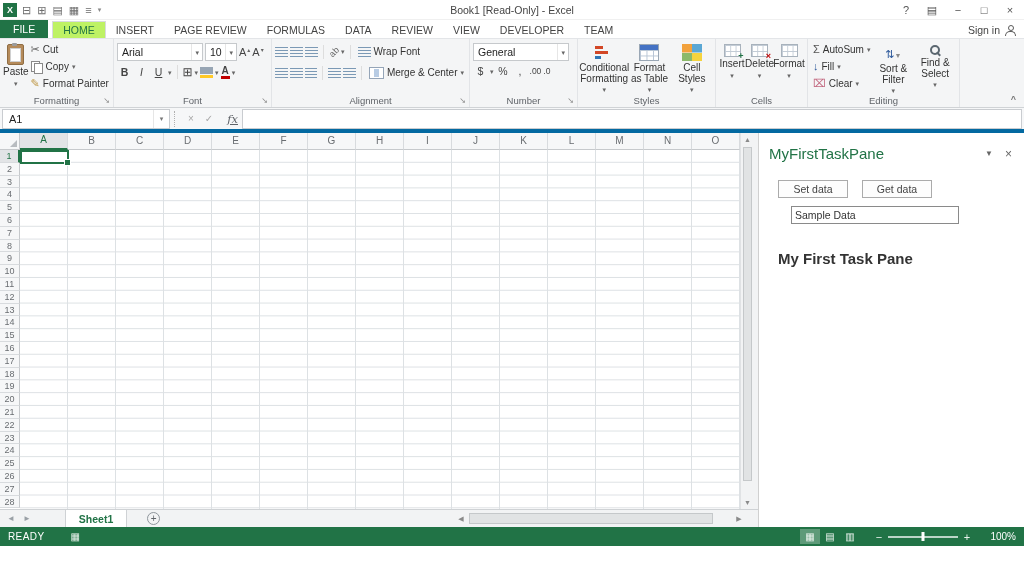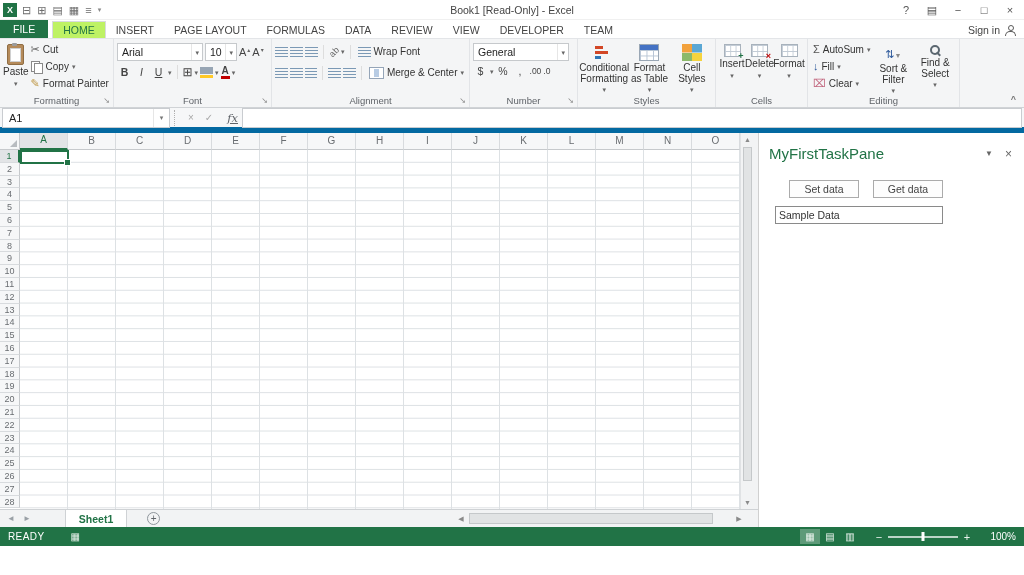--- a/index.html
+++ b/index.html
@@ -74,21 +74,21 @@
   .gi.sort{color:#2b579a;font-size:11px;}
   .funnel{font-size:7px;color:#8a8a8a;}
   .icon-mag{width:12px;height:12px;position:relative;display:inline-block;}
   .icon-mag::before{content:"";position:absolute;top:1px;left:1px;width:6px;height:6px;border:2px solid #5b6770;border-radius:50%;}
   .icon-mag::after{content:"";position:absolute;width:5px;height:2px;background:#5b6770;transform:rotate(45deg);top:9px;left:7px;}
   .gs{font-size:11px;color:#444;display:flex;align-items:flex-start;gap:1px;}
   .gs .tiny{font-size:6px;color:#666;}
   .numfmt-sm{font-size:8.5px;color:#444;}
 
   
-  .formula-row{position:absolute;top:108px;left:0;width:1024px;height:25px;background:#f6f7f8;border-bottom:6px solid #0369a1;box-sizing:border-box;display:flex;align-items:center;padding:0 2px;}
+  .formula-row{position:absolute;top:108px;left:0;width:1024px;height:25px;background:#f6f7f8;border-bottom:4px solid #0369a1;box-sizing:border-box;display:flex;align-items:center;padding:0 2px;}
   .name-box{width:168px;height:20px;background:#fff;border:1px solid #c9ccd0;box-sizing:border-box;display:flex;align-items:center;font-size:11px;color:#222;padding-left:6px;}
   .nb-dd{margin-left:auto;width:15px;height:100%;border-left:1px solid #e6e6e6;color:#777;font-size:7px;display:flex;align-items:center;justify-content:center;}
   .fb-sep{width:3px;height:16px;border-left:1px dotted #b0b0b0;margin:0 4px;}
   .fb-btn{width:18px;text-align:center;color:#a8a8a8;font-size:10px;}
   .fx{font-style:italic;font-family:"DejaVu Serif",serif;color:#5f6368;font-size:11.5px;width:20px;text-align:right;text-decoration:underline;}
   .formula-input{flex:1;height:20px;background:#fff;border:1px solid #c9ccd0;box-sizing:border-box;margin-left:4px;font-size:11px;padding:0 4px;outline:none;font-family:"Liberation Sans",sans-serif;}
 
   
   .content{position:absolute;top:133px;left:0;width:1024px;height:394px;}
   .grid-col{position:absolute;left:0;top:0;width:758px;height:394px;background:#f2f3f4;}
@@ -119,23 +119,23 @@
   .hs-arrow{width:12px;text-align:center;font-size:7px;color:#8a8a8a;}
   .hs-thumb{width:244px;height:11px;background:#e1e3e4;border:1px solid #c5c8ca;box-sizing:border-box;margin-left:2px;}
 
   
   .task-pane{position:absolute;left:758px;top:0;width:266px;height:394px;background:#fff;border-left:1px solid #d0d0d0;box-sizing:border-box;}
   .tp-header{display:flex;align-items:center;padding:12px 12px 0 10px;}
   .tp-title{font-size:15px;color:#217346;}
   .tp-ctrls{margin-left:auto;display:flex;gap:12px;color:#666;}
   .tp-collapse{font-size:8px;line-height:14px;}
   .tp-close{font-size:12px;line-height:14px;}
-  .tp-btnrow{display:flex;gap:14px;margin:18px 0 0 30px;}
+  .tp-btnrow{display:flex;gap:14px;margin:18px 0 0 19px;}
   .tp-btn{width:70px;height:18px;border:1px solid #ababab;background:#fdfdfd;font-size:10.5px;color:#444;display:flex;align-items:center;justify-content:center;box-sizing:border-box;}
-  .tp-input{display:block;margin:8px 0 0 16px;width:160px;height:16px;border:1px solid #8a8a8a;font-size:10.5px;padding:0 3px;box-sizing:content-box;outline:none;font-family:"Liberation Sans",sans-serif;color:#333;}
+  .tp-input{display:block;margin:8px 0 0 32px;width:160px;height:16px;border:1px solid #8a8a8a;font-size:10.5px;padding:0 3px;box-sizing:content-box;outline:none;font-family:"Liberation Sans",sans-serif;color:#333;}
   .tp-heading{margin:26px 0 0 19px;font-size:15px;font-weight:bold;color:#333;}
 
   
   .status-bar{position:absolute;top:527px;left:0;width:1024px;height:19px;background:#217346;color:#fff;display:flex;align-items:center;font-size:10px;}
   .sb-mode{margin-left:8px;letter-spacing:.4px;}
   .sb-macro{margin-left:26px;font-size:10px;color:#e8f1ec;}
   .sb-right{margin-left:auto;display:flex;align-items:center;margin-right:8px;}
   .sb-view{width:20px;height:15px;text-align:center;line-height:15px;font-size:10px;color:#eaf3ee;}
   .sb-view.active{background:rgba(255,255,255,.28);}
   .sb-zoom-out,.sb-zoom-in{width:14px;text-align:center;font-size:11px;color:#eaf3ee;}
@@ -167,21 +167,21 @@
       <span class="win-btn">−</span>
       <span class="win-btn">□</span>
       <span class="win-btn">×</span>
     </div>
   </div>
 
   <div class="tab-row">
     <div class="file-tab">FILE</div>
     <div class="rtab active">HOME</div>
     <div class="rtab">INSERT</div>
-    <div class="rtab">PAGE LAYOUT</div>
+    <div class="rtab">PAGE REVIEW</div>
     <div class="rtab">FORMULAS</div>
     <div class="rtab">DATA</div>
     <div class="rtab">REVIEW</div>
     <div class="rtab">VIEW</div>
     <div class="rtab">DEVELOPER</div>
     <div class="rtab">TEAM</div>
     <div class="sign-in">
       <span>Sign in</span>
       <span class="person-icon"></span>
     </div>
@@ -483,20 +483,21 @@
         <span class="tp-ctrls">
           <span class="tp-collapse">▼</span>
           <span class="tp-close">×</span>
         </span>
       </div>
       <div class="tp-btnrow">
         <div class="tp-btn">Set data</div>
         <div class="tp-btn">Get data</div>
       </div>
       <input class="tp-input" value="Sample Data" style="">
+      <div class="tp-heading">My First Task Pane</div>
     </div>
   </div>
 
   <div class="status-bar">
     <span class="sb-mode">READY</span>
     <span class="sb-macro">▦</span>
     <div class="sb-right">
       <span class="sb-view active">▦</span>
       <span class="sb-view">▤</span>
       <span class="sb-view">▥</span>

